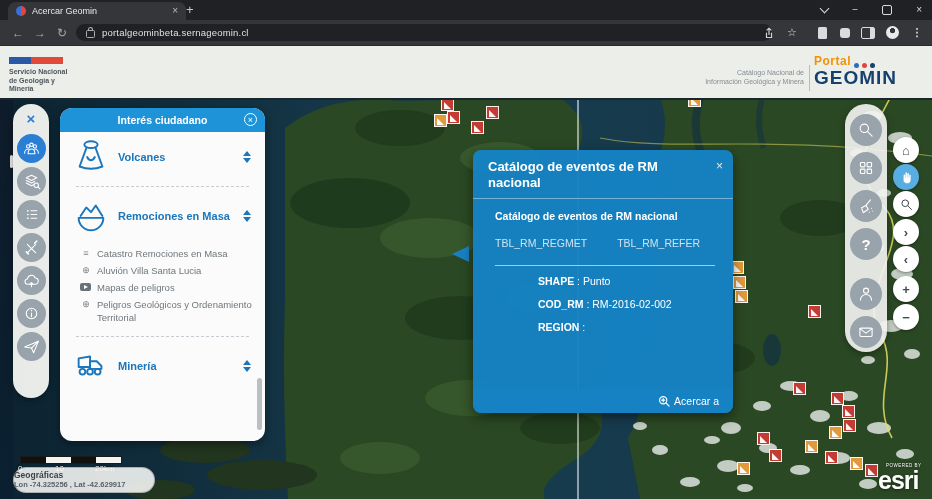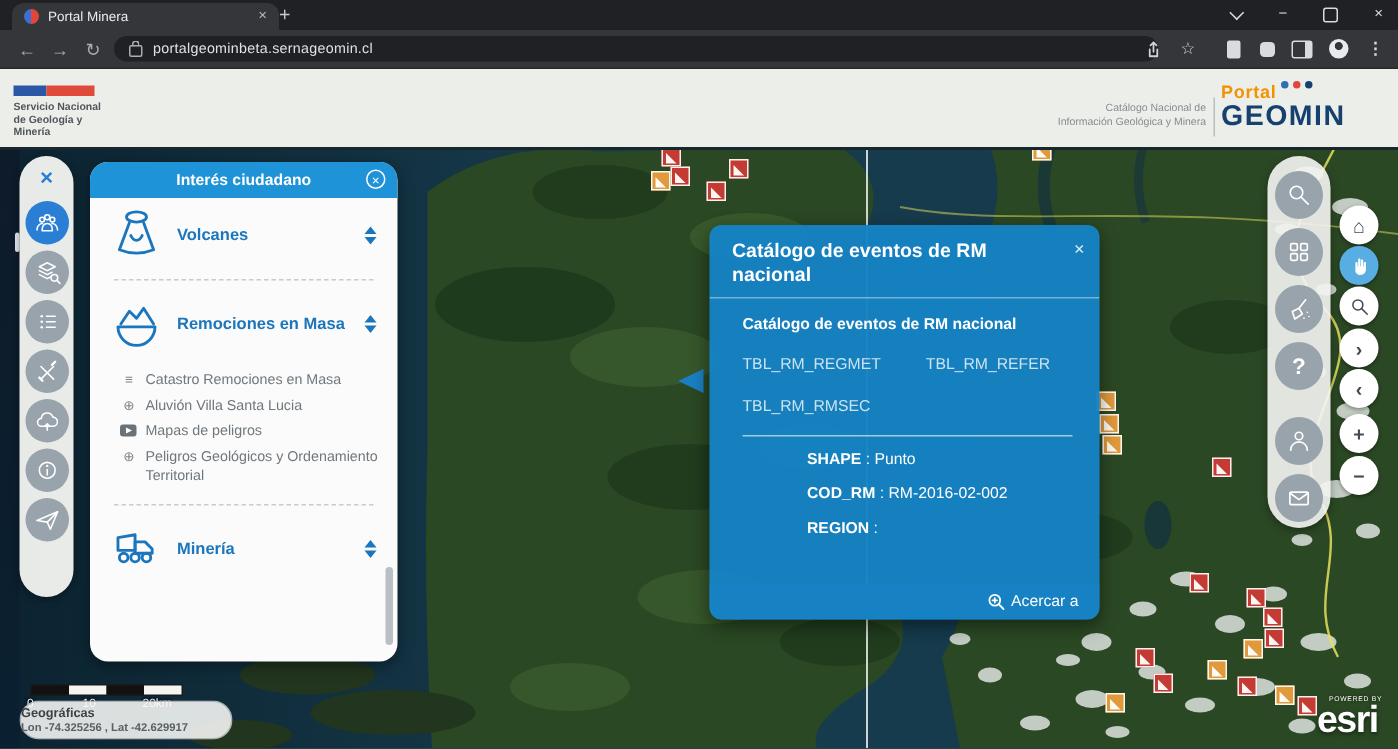--- a/index.html
+++ b/index.html
@@ -34,21 +34,21 @@
   .dots{color:#d9dbde;font-size:11px;font-weight:bold;}
   
   .hdr{position:absolute;left:0;top:45px;width:932px;height:53px;background:#eceeea;z-index:50;border-bottom:2px solid #18272e;}
   .flag{position:absolute;left:9px;top:12px;display:flex;}
   .flag .b{width:22px;height:7px;background:#2b57a7;}
   .flag .r{width:32px;height:7px;background:#e04a3a;}
   .agency{position:absolute;left:9px;top:23px;font-size:7px;font-weight:bold;color:#4e565c;line-height:8.5px;}
   .catalog{position:absolute;right:128px;top:24px;text-align:right;font-size:7px;color:#858c91;line-height:8.5px;}
   .hdr-div{position:absolute;right:122px;top:20px;width:1px;height:26px;background:#b8bdc1;}
   .brand{position:absolute;right:10px;top:9px;width:108px;}
-  .brand-top{display:flex;align-items:flex-start;gap:3px;}
+  .brand-top{display:flex;align-items:flex-end;gap:3px;}
   .portal{font-size:12px;font-weight:bold;color:#f39200;letter-spacing:.5px;}
   .dot{width:5px;height:5px;border-radius:50%;display:inline-block;}
   .d1{background:#2f6db5;} .d2{background:#e2453a;} .d3{background:#16406e;}
   .geomin{font-size:19px;font-weight:bold;color:#16406e;letter-spacing:1px;line-height:20px;}
   
   #map{position:absolute;left:0;top:98px;width:932px;height:401px;}
   .darkstrip{position:absolute;left:0;top:98px;width:13px;height:401px;background:linear-gradient(#0e1b2a,#0a2030);z-index:4;}
   .handle{position:absolute;left:10px;top:155px;width:2.5px;height:13px;background:#e7e9ea;border-radius:2px;z-index:5;}
   .mk{position:absolute;width:13px;height:13px;border:1.5px solid rgba(255,255,255,.92);box-sizing:border-box;z-index:6;}
   .mk::after{content:"";position:absolute;left:1.5px;bottom:1.5px;border-left:7px solid rgba(255,255,255,.95);border-top:7px solid transparent;}
@@ -225,21 +225,21 @@
   <div class="mk r" style="left:865px;top:464px"></div>
   <div class="mk o" style="left:737px;top:462px"></div>
   <div class="evt-pointer"></div>
 
   <div class="darkstrip"></div>
   <div class="handle"></div>
 
   <div class="tabstrip">
     <div class="tab">
       <span class="favicon"></span>
-      <span class="tab-title">Portal Minera</span>
+      <span class="tab-title">Acercar Geomin</span>
       <span class="tab-close">×</span>
     </div>
     <span class="newtab">+</span>
     <div class="winctl">
       <span>
           <i class="chevdown" style="display:block"></i>
         </span>
       <span>−</span>
       <span>
           <i class="restore" style="display:block"></i>
@@ -433,21 +433,20 @@
   <div class="popup">
     <div class="pop-title">Catálogo de eventos de RM nacional</div>
     <span class="pop-x">×</span>
     <div class="pop-div"></div>
     <div class="pop-body">
       <div class="pop-sub">Catálogo de eventos de RM nacional</div>
       <div class="pop-tables">
         <span>TBL_RM_REGMET</span>
         <span>TBL_RM_REFER</span>
       </div>
-      <div class="pop-tbl3">TBL_RM_RMSEC</div>
       <div class="pop-div2"></div>
       <div class="fld"><b>SHAPE</b><span> : </span><span>Punto</span></div>
       <div class="fld"><b>COD_RM</b><span> : </span><span>RM-2016-02-002</span></div>
       <div class="fld"><b>REGION</b><span> : </span><span></span></div>
     </div>
     <div class="pop-foot">
       <svg width="12" height="12" viewBox="0 0 12 12" style="stroke:#fff;fill:none;stroke-width:1.2;stroke-linecap:round">
           <circle cx="5.2" cy="5.2" r="3.6"></circle>
           <path d="M8 8l3 3M5.2 3.7v3M3.7 5.2h3"></path>
         </svg>

